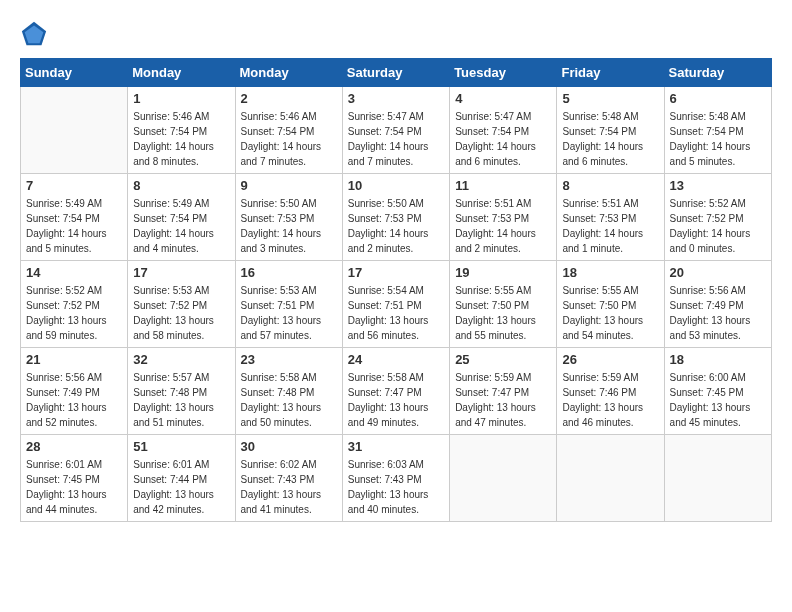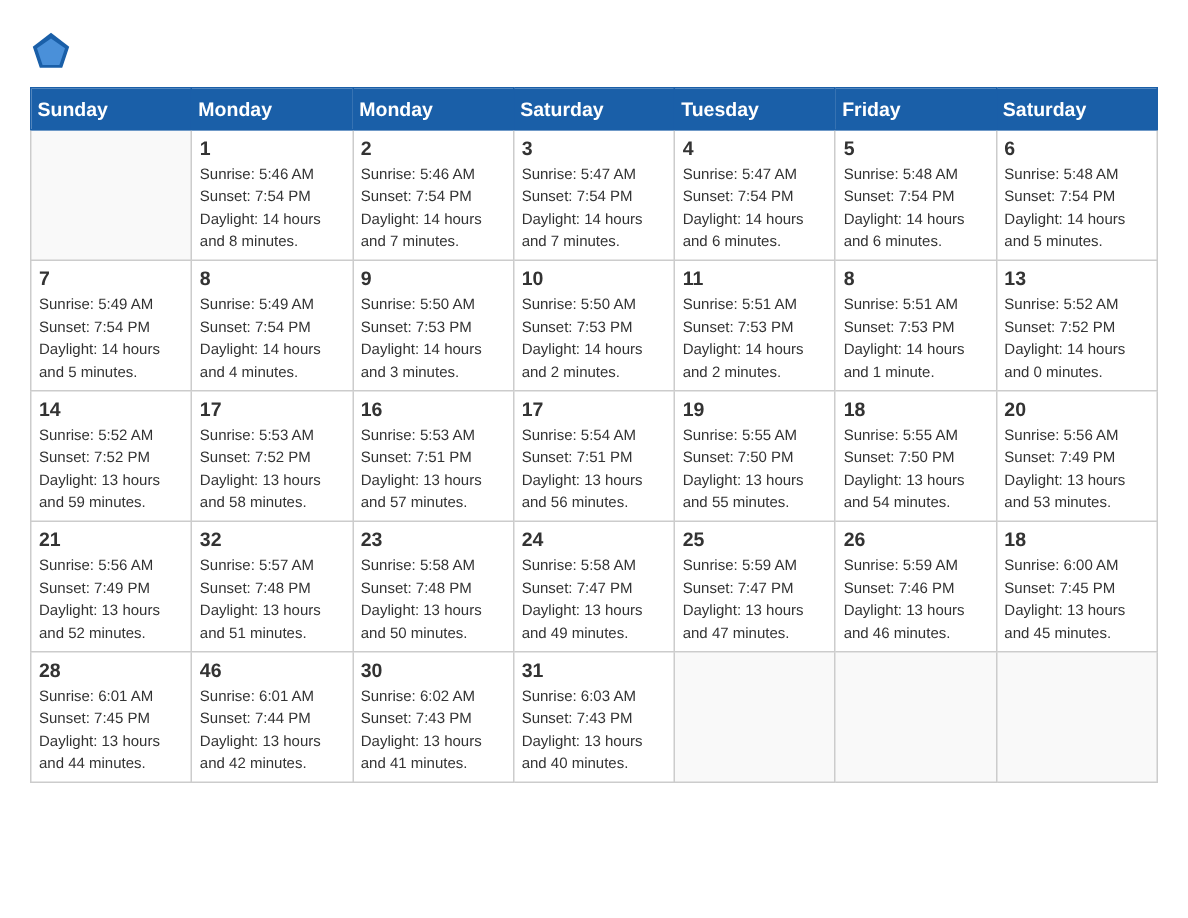--- a/index.html
+++ b/index.html
@@ -235,21 +235,21 @@
           <span class="day-number">18</span>
           <div class="day-info">Sunrise: 6:00 AM<br>Sunset: 7:45 PM<br>Daylight: 13 hours<br>and 45 minutes.</div>
         </td>
       </tr>
       <tr>
         <td>
           <span class="day-number">28</span>
           <div class="day-info">Sunrise: 6:01 AM<br>Sunset: 7:45 PM<br>Daylight: 13 hours<br>and 44 minutes.</div>
         </td>
         <td>
-          <span class="day-number">46</span>
+          <span class="day-number">51</span>
           <div class="day-info">Sunrise: 6:01 AM<br>Sunset: 7:44 PM<br>Daylight: 13 hours<br>and 42 minutes.</div>
         </td>
         <td>
           <span class="day-number">30</span>
           <div class="day-info">Sunrise: 6:02 AM<br>Sunset: 7:43 PM<br>Daylight: 13 hours<br>and 41 minutes.</div>
         </td>
         <td>
           <span class="day-number">31</span>
           <div class="day-info">Sunrise: 6:03 AM<br>Sunset: 7:43 PM<br>Daylight: 13 hours<br>and 40 minutes.</div>
         </td>

